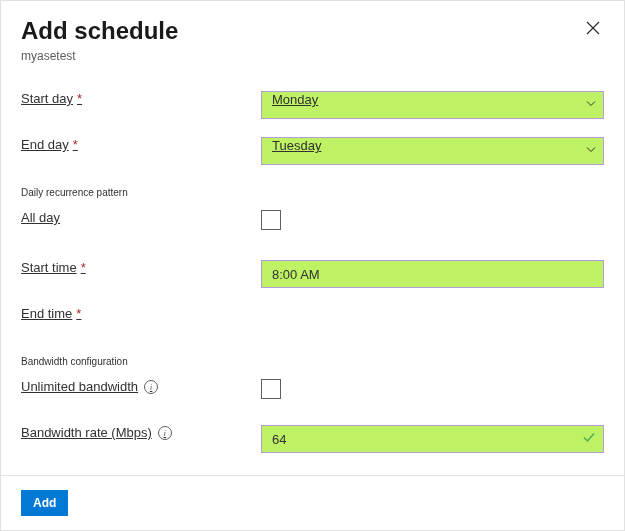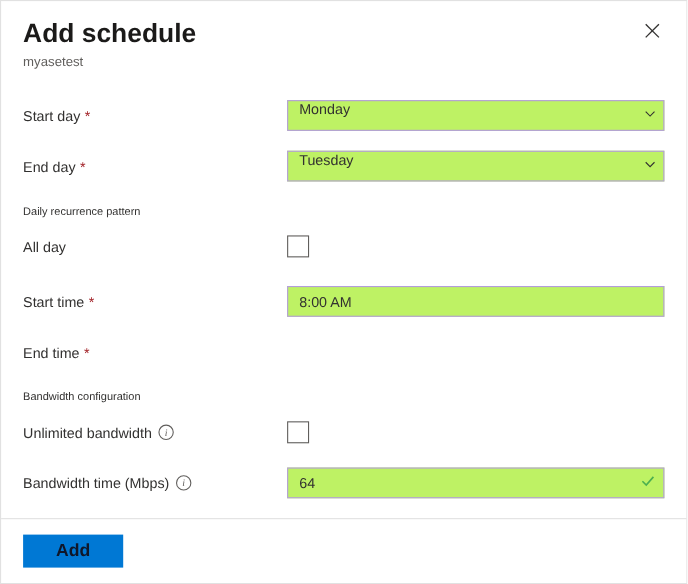--- a/index.html
+++ b/index.html
@@ -36,23 +36,24 @@
       background: none;
       border: none;
       cursor: pointer;
       padding: 4px;
       font-size: 0;
     }
     .close-btn svg { stroke: #323130; }
 
     .form-row {
       display: flex;
-      align-items: center;
+      align-items: flex-start;
       margin-bottom: 18px;
       min-height: 28px;
+      text-decoration: underline;
     }
     .form-label {
       flex: 0 0 240px;
       font-size: 13px;
       color: #323130;
       display: flex;
       align-items: center;
       gap: 4px;
     }
     .req { color: #a4262c; }
@@ -115,25 +116,25 @@
       cursor: pointer;
     }
     .footer {
       position: absolute;
       left: 0; right: 0; bottom: 0;
       border-top: 1px solid #e1e1e1;
       padding: 14px 20px;
     }
     .add-btn {
       background: #0078d4;
-      color: #0f172a;
+      color: #ffffff;
       border: none;
-      font-size: 16px;
+      font-size: 12px;
       font-weight: 600;
-      padding: 6px 30px;
+      padding: 6px 12px;
       cursor: pointer;
     }
     .gap-after { margin-bottom: 22px; }
   </style>
 </head>
 <body>
 
 <div class="panel">
 
   <div class="header">
@@ -218,21 +219,21 @@
       <span>Unlimited bandwidth</span>
       <span class="info-icon">i</span>
     </div>
     <div class="form-control">
       <div class="checkbox-box"></div>
     </div>
   </div>
 
   <div class="form-row">
     <div class="form-label">
-      <span>Bandwidth time (Mbps)</span>
+      <span>Bandwidth rate (Mbps)</span>
       <span class="info-icon">i</span>
     </div>
     <div class="form-control with-check">
       <input class="text-input" value="64" style="">
       <span class="check-mark">
         <svg width="14" height="14" viewBox="0 0 14 14" fill="none" stroke="#4caf50" stroke-width="1.5">
           <polyline points="2,7 5.5,10.5 12,3"></polyline>
         </svg>
       </span>
     </div>

